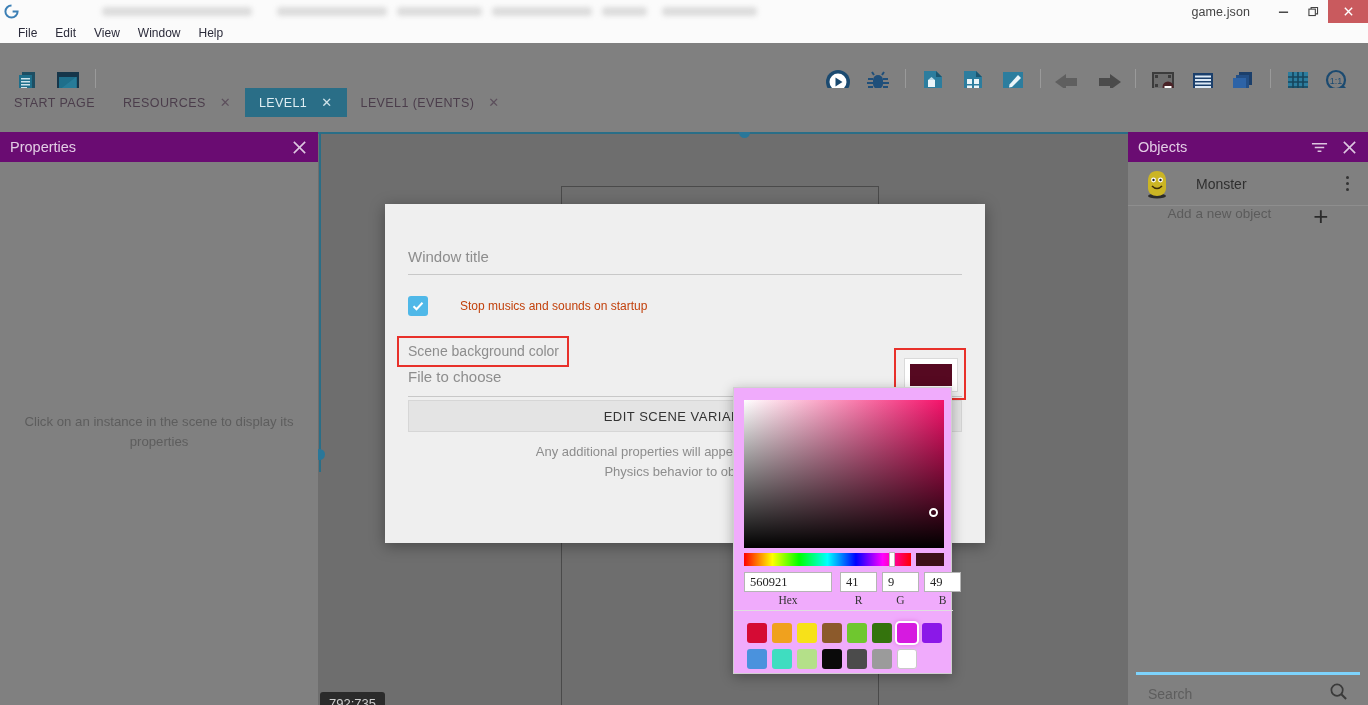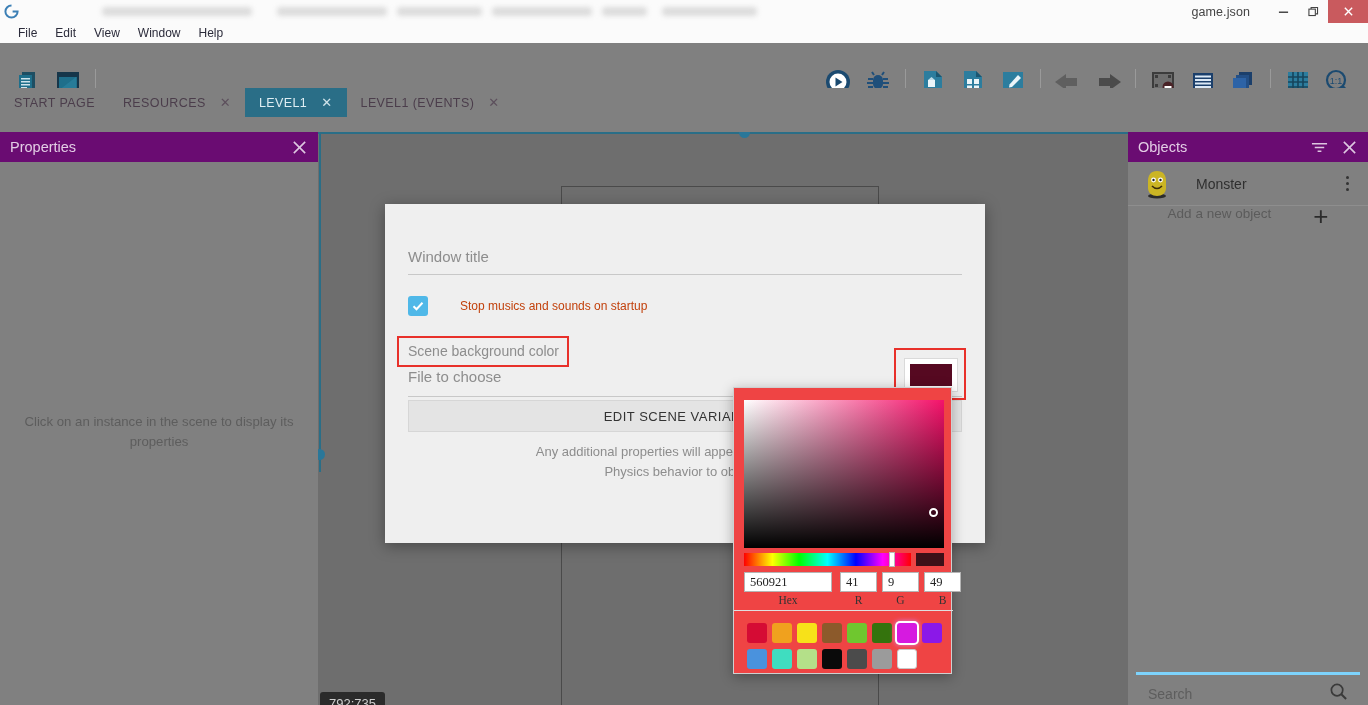--- a/index.html
+++ b/index.html
@@ -192,21 +192,21 @@
     font-size: 13px; color: #333; letter-spacing: .5px;
   }
   #dialog-note {
     position: absolute; left: 23px; top: 238px; width: 554px; text-align: center;
     font-size: 13px; color: #8d8d8d; line-height: 20px;
   }
 
   
   #colorpicker {
     position: absolute; left: 733px; top: 387px; width: 219px; height: 287px;
-    background: #ef4444; border: 1px solid #cfcfcf;
+    background: #f0abfc; border: 1px solid #cfcfcf;
     box-shadow: 0 3px 12px rgba(0,0,0,.3);
   }
   #sv-area {
     position: absolute; left: 10px; top: 12px; width: 200px; height: 148px;
     background:
       linear-gradient(to top, #000, rgba(0,0,0,0)),
       linear-gradient(to right, #fff, #f4126a);
   }
   #sv-cursor {
     position: absolute; left: 185px; top: 108px; width: 9px; height: 9px;

